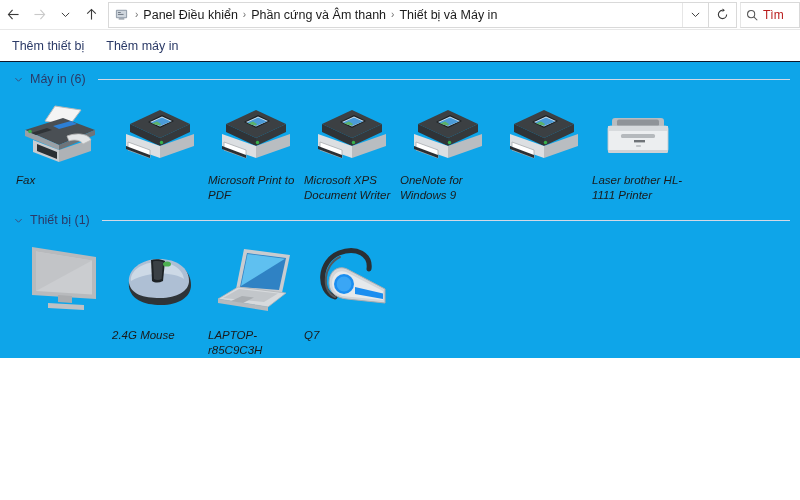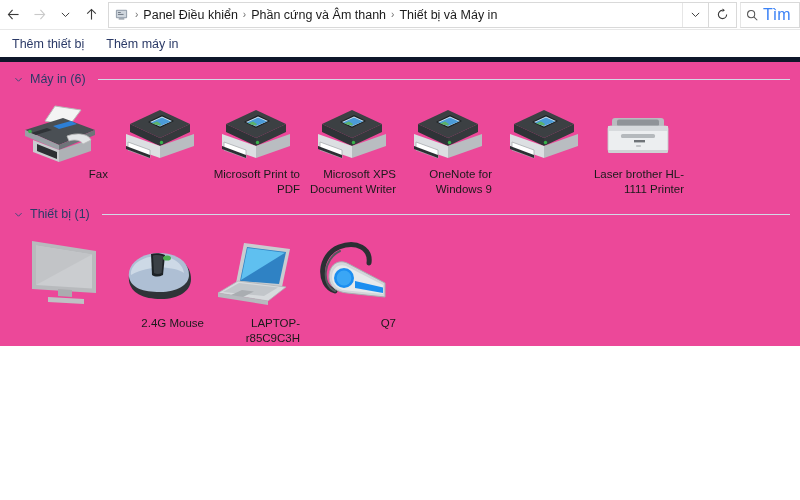--- a/index.html
+++ b/index.html
@@ -91,45 +91,45 @@
     align-items: center;
     overflow: hidden;
   }
   .search-icon {
     width: 22px; height: 24px;
     display: flex; align-items: center; justify-content: center;
     flex: 0 0 auto;
     color: #555;
   }
   .search-placeholder {
-    font-size: 16px;
-    color: #3b82f6;
+    font-size: 12px;
+    color: #b91c1c;
     white-space: nowrap;
   }
 
   
   .toolbar {
     height: 32px;
     display: flex;
     align-items: center;
     padding-left: 12px;
     gap: 22px;
-    border-bottom: 5px solid #0f172a;
+    border-bottom: 1px solid #0f172a;
     background: #fff;
   }
   .toolbar-link {
     font-size: 12.5px;
     color: #2b3a67;
     line-height: 32px;
   }
 
   
   .content {
     padding: 0 10px;
-    background: #ec4899;
+    background: #0ea5e9;
   }
   .section-header {
     display: flex;
     align-items: center;
     gap: 6px;
     padding: 10px 0 4px 2px;
   }
   .sec-chevron {
     color: #3b4a7a;
     width: 12px;
@@ -160,28 +160,29 @@
     padding-top: 4px;
   }
   .tile-icon {
     height: 72px;
     width: 90px;
     display: flex;
     align-items: flex-end;
     justify-content: center;
   }
   .tile-label {
-    margin-top: 1px;
+    margin-top: 7px;
     font-size: 11.5px;
     line-height: 15px;
     color: #1a1a1a;
-    text-align: right;
+    text-align: left;
     width: 92px;
     word-wrap: break-word;
     overflow-wrap: break-word;
+    font-style: italic;
   }
   .devices-grid .tile { width: 96px; }
   .devices-grid .tile-icon { height: 86px; }
 </style>
 </head>
 <body>
 
 <div class="navbar">
 
   <div class="nav-btn">

